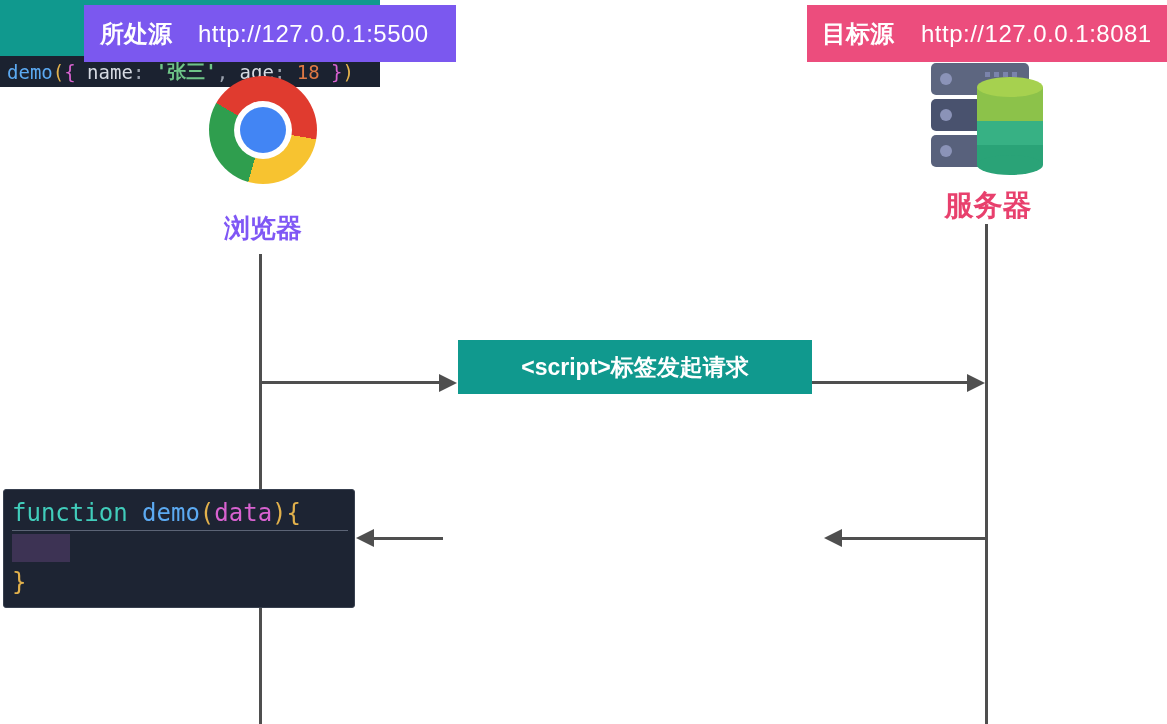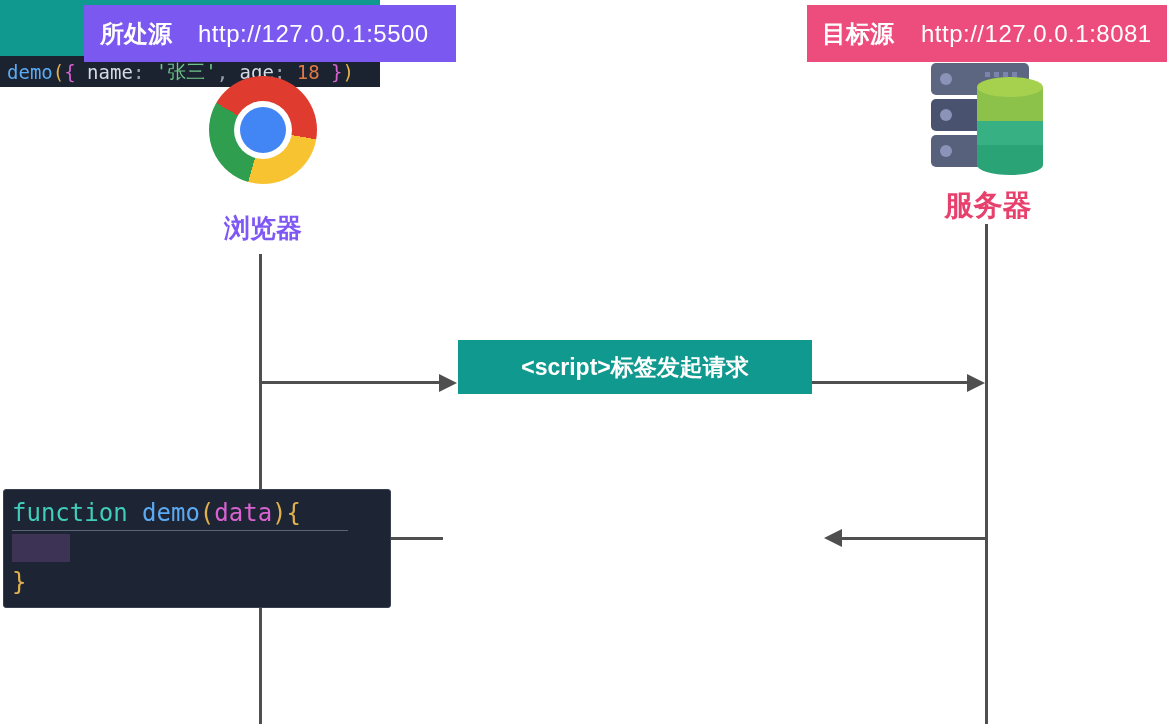--- a/index.html
+++ b/index.html
@@ -47,35 +47,35 @@
                  font-size:19px;white-space:pre;}
 
   
   .h-line{position:absolute;height:3px;background:#4f4f4f;}
   .arrow-head{position:absolute;width:0;height:0;border-top:9px solid transparent;
               border-bottom:9px solid transparent;}
   .arrow-head.right{border-left:18px solid #4f4f4f;}
   .arrow-head.left{border-right:18px solid #4f4f4f;}
 
   
-  .code-block{position:absolute;left:3px;top:489px;width:388px;height:119px;background:#1d2433;
+  .code-block{position:absolute;left:3px;top:489px;width:352px;height:119px;background:#1d2433;
               border:1px solid #38404f;border-radius:3px;box-sizing:border-box;z-index:5;
               font-family:"DejaVu Sans Mono","Liberation Mono",monospace;font-size:24px;
               padding:6px 0 0 8px;}
   .code-line{white-space:pre;line-height:34px;height:34px;}
   .code-line.underlined{border-bottom:1px solid rgba(170,180,200,0.45);width:336px;}
 
   
   .tk-teal{color:#41cdbb;}
   .tk-blue{color:#5caaf2;}
   .tk-gold{color:#e2b14c;}
   .tk-pink{color:#d862d0;}
   .tk-plain{color:#d6dae2;}
   .tk-gray{color:#9aa1ad;}
-  .tk-green{color:#6ec487;}
+  .tk-green{color:#6ec487;font-weight:bold;}
   .tk-orange{color:#de7844;}
   .tk-comment{color:#6b7385;font-style:italic;}
   .tk-selection{background:#3d3354;}
 </style>
 </head>
 <body>
 
 <div class="canvas">
 
   <div class="origin-box origin-left">

